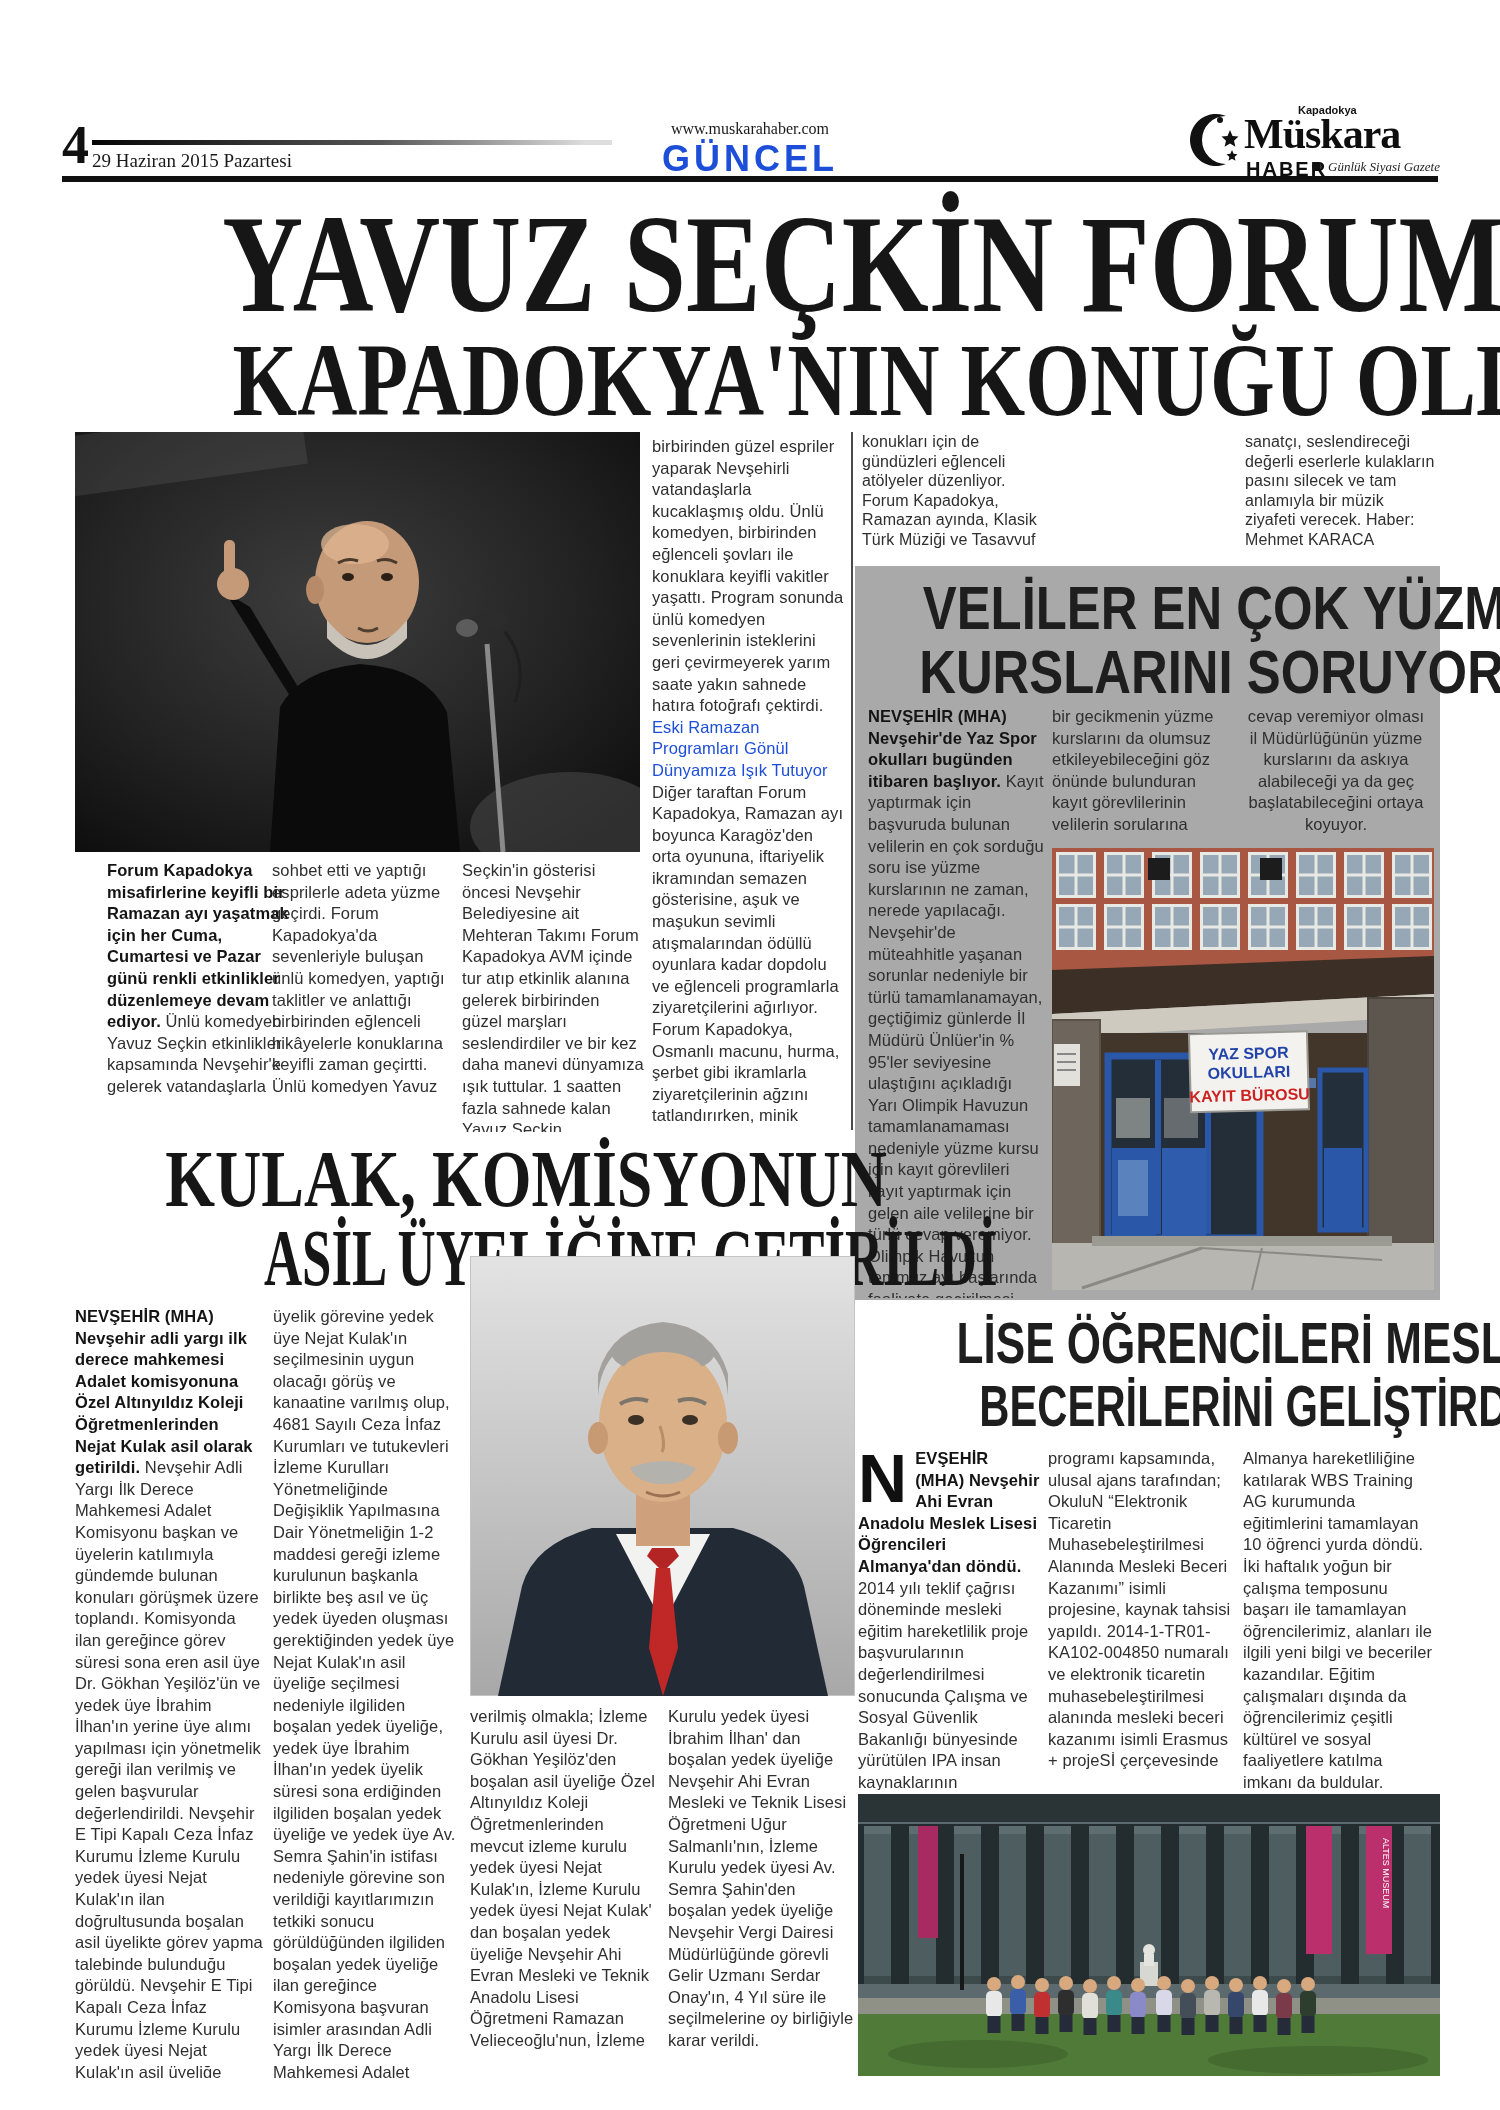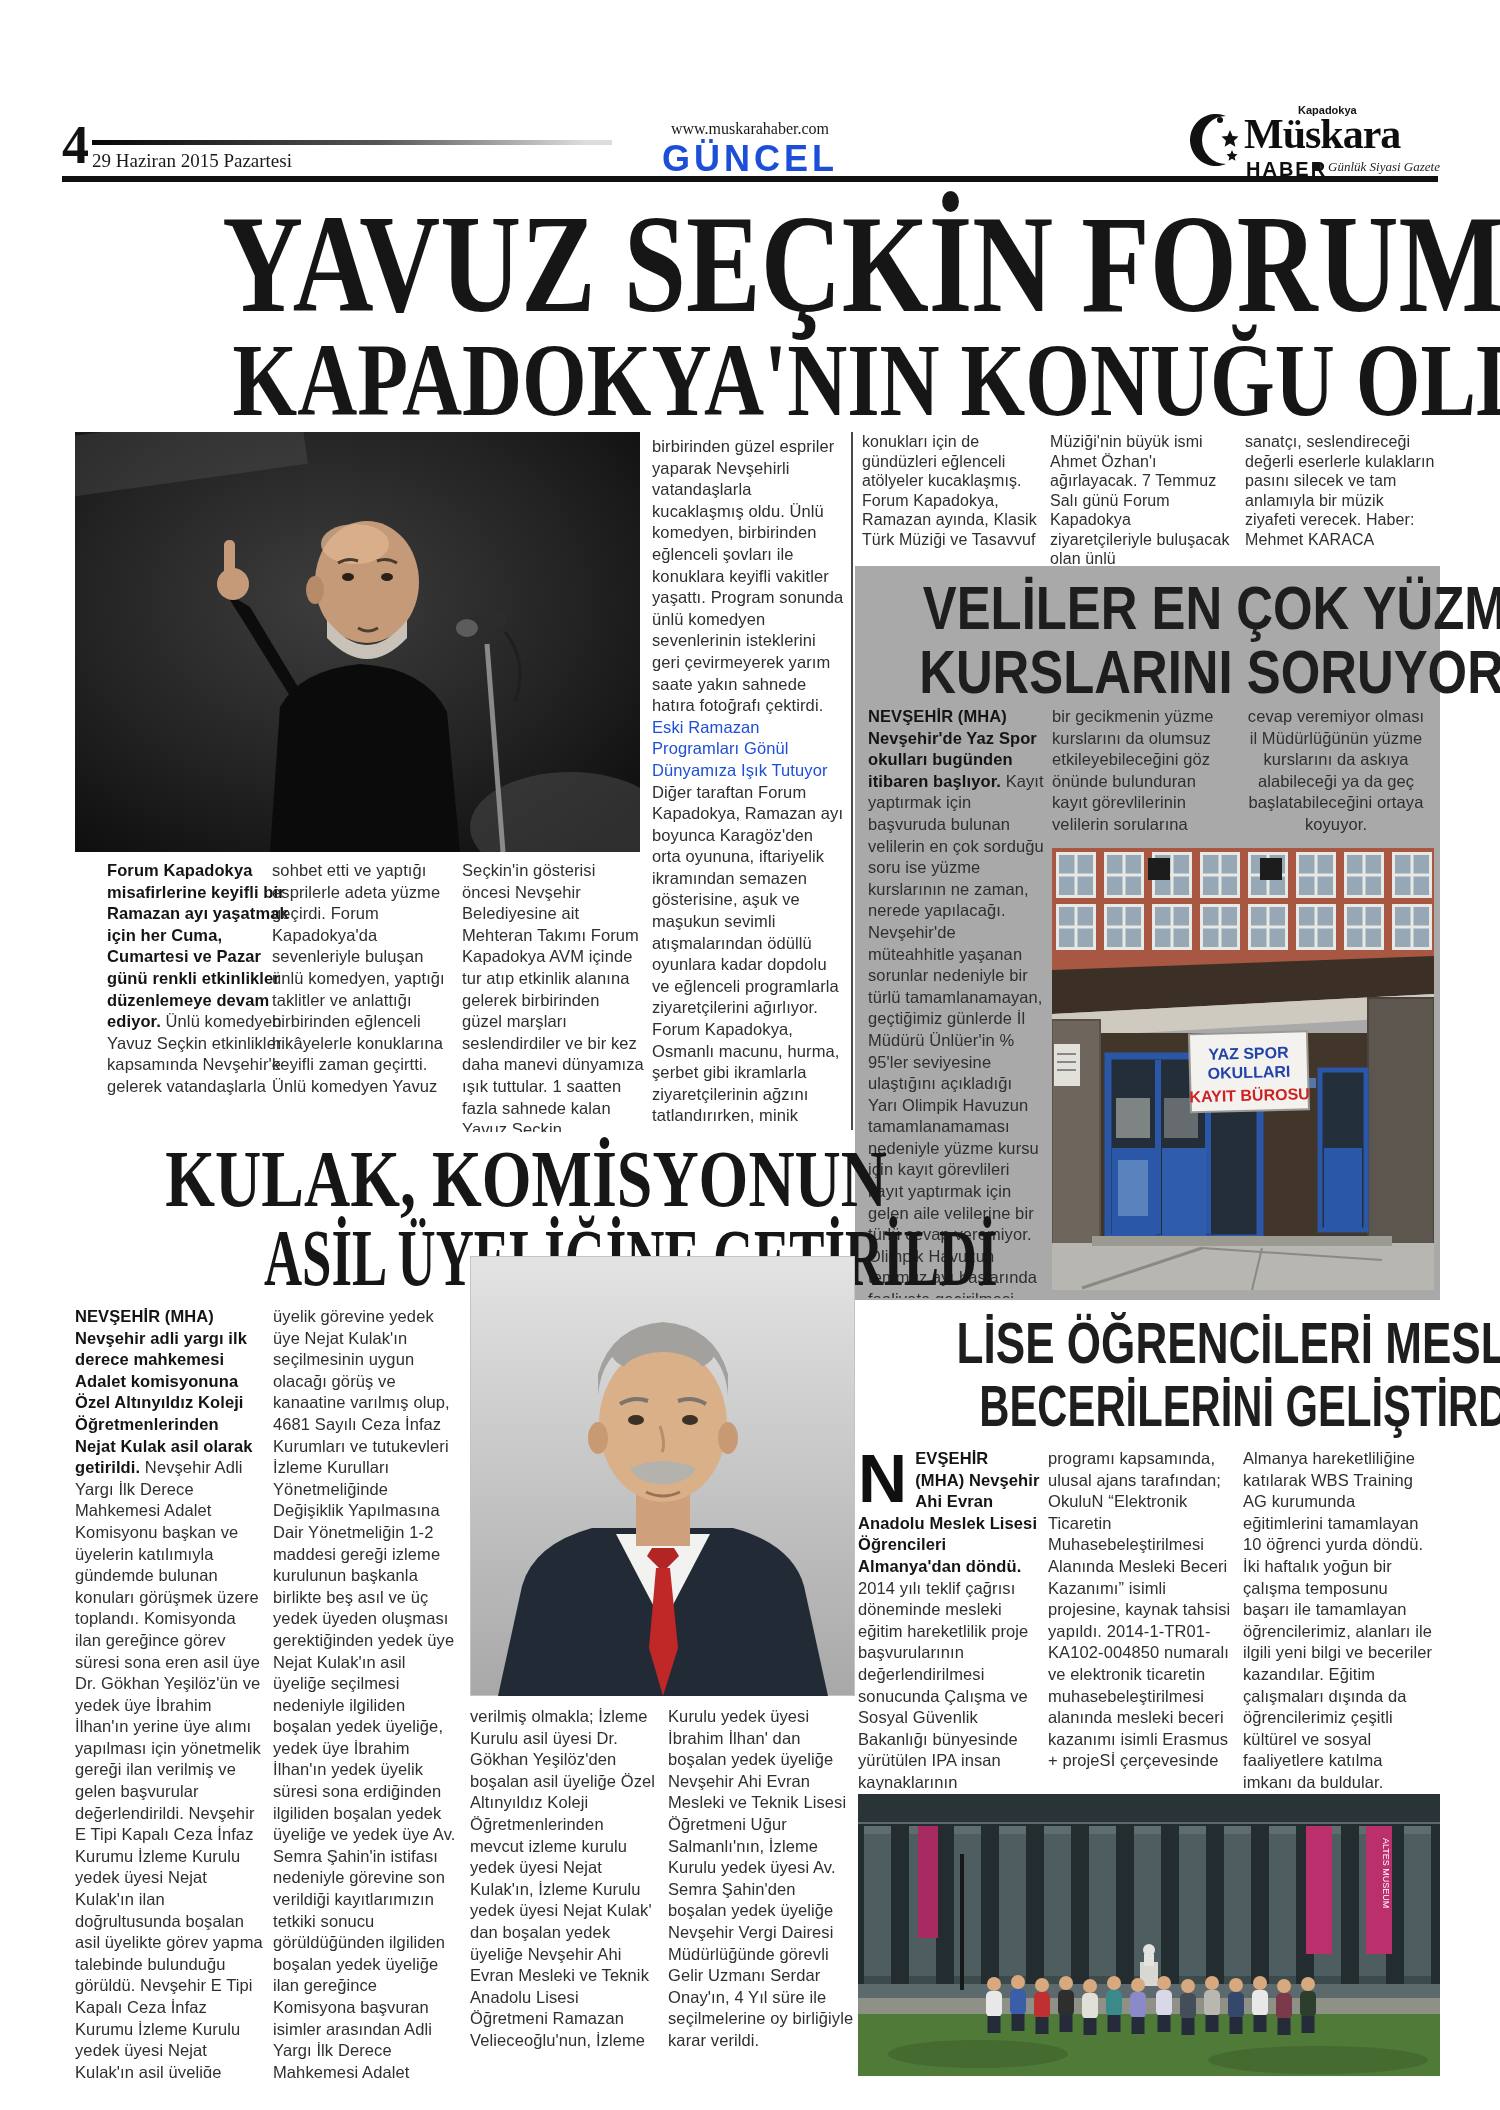--- a/index.html
+++ b/index.html
@@ -115,22 +115,21 @@
   </div>
   <div class="abs body-col" style="left:272px;top:860px;width:182px;height:272px;">sohbet etti ve yaptığı esprilerle adeta yüzme geçirdi. Forum Kapadokya'da sevenleriyle buluşan ünlü komedyen, yaptığı taklitler ve anlattığı birbirinden eğlenceli hikâyelerle konuklarına keyifli zaman geçirtti. Ünlü komedyen Yavuz</div>
   <div class="abs body-col" style="left:462px;top:860px;width:182px;height:272px;">Seçkin'in gösterisi öncesi Nevşehir Belediyesine ait Mehteran Takımı Forum Kapadokya AVM içinde tur atıp etkinlik alanına gelerek birbirinden güzel marşları seslendirdiler ve bir kez daha manevi dünyamıza ışık tuttular. 1 saatten fazla sahnede kalan Yavuz Seçkin</div>
 
   <div class="abs body-col" style="left:652px;top:436px;width:194px;height:696px;">
     <span>birbirinden güzel espriler yaparak Nevşehirli vatandaşlarla kucaklaşmış oldu. Ünlü komedyen, birbirinden eğlenceli şovları ile konuklara keyifli vakitler yaşattı. Program sonunda ünlü komedyen sevenlerinin isteklerini geri çevirmeyerek yarım saate yakın sahnede hatıra fotoğrafı çektirdi.</span>
     <div class="subhead">Eski Ramazan Programları Gönül Dünyamıza Işık Tutuyor</div>
     <span>Diğer taraftan Forum Kapadokya, Ramazan ayı boyunca Karagöz'den orta oyununa, iftariyelik ikramından semazen gösterisine, aşuk ve maşukun sevimli atışmalarından ödüllü oyunlara kadar dopdolu ve eğlenceli programlarla ziyaretçilerini ağırlıyor. Forum Kapadokya, Osmanlı macunu, hurma, şerbet gibi ikramlarla ziyaretçilerinin ağzını tatlandırırken, minik</span>
   </div>
 
-  <div class="abs body-col tight" style="left:862px;top:432px;width:178px;height:132px;">konukları için de gündüzleri eğlenceli atölyeler kucaklaşmış. Forum Kapadokya, Ramazan ayında, Klasik Türk Müziği ve Tasavvuf</div>
-  <div class="abs body-col tight" style="left:1050px;top:432px;width:184px;height:132px;">Müziği'nin büyük ismi Ahmet Özhan'ı ağırlayacak. 7 Temmuz Salı günü Forum Kapadokya ziyaretçileriyle buluşacak olan ünlü</div>
+  <div class="abs body-col tight" style="left:862px;top:432px;width:178px;height:132px;">konukları için de gündüzleri eğlenceli atölyeler düzenliyor. Forum Kapadokya, Ramazan ayında, Klasik Türk Müziği ve Tasavvuf</div>
   <div class="abs body-col tight" style="left:1245px;top:432px;width:192px;height:138px;">
     <span>sanatçı, seslendireceği değerli eserlerle kulakların pasını silecek ve tam anlamıyla bir müzik ziyafeti verecek.</span>
     <span>Haber: Mehmet KARACA</span>
   </div>
 
   <div class="abs graybox" style="left:855px;top:566px;width:585px;height:734px;">
     <div class="hl-sans" style="margin-top:10px;">
       <span class="hl-line" style="font-size:62px;line-height:64px;"><span style="transform:scaleX(0.82);">VELİLER EN ÇOK YÜZME</span></span>
       <span class="hl-line" style="font-size:62px;line-height:64px;"><span style="transform:scaleX(0.82);">KURSLARINI SORUYOR</span></span>
     </div>

